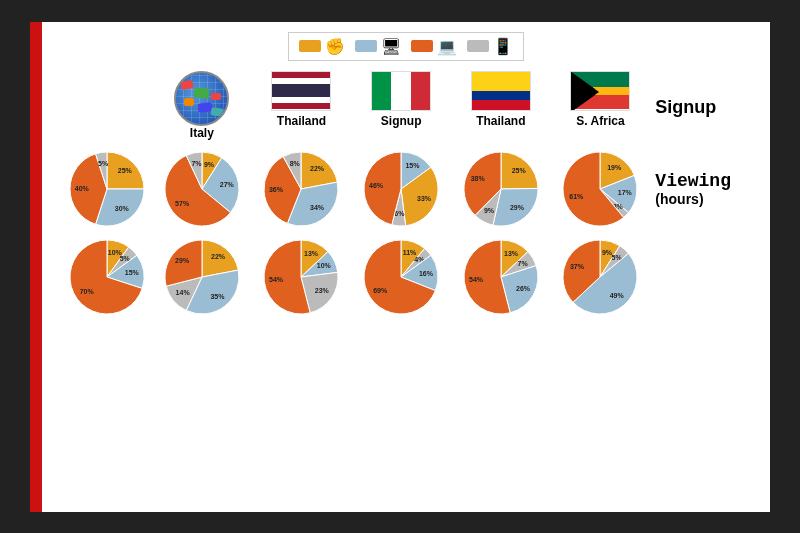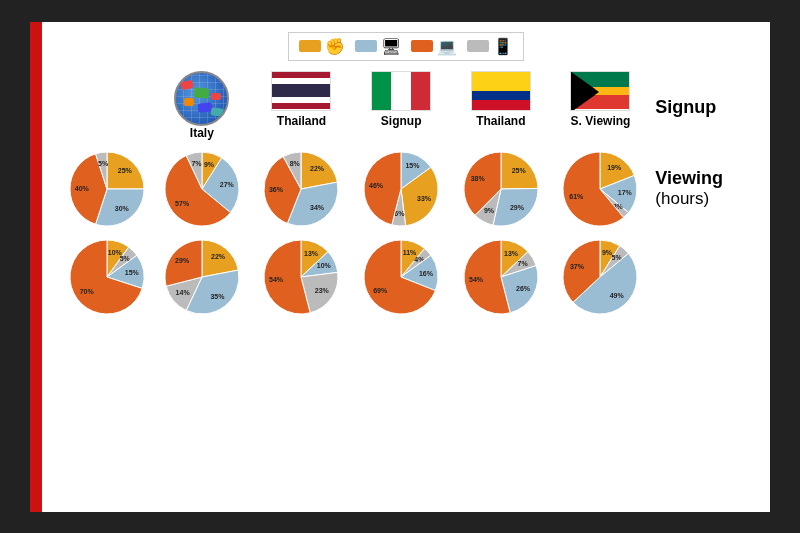--- a/index.html
+++ b/index.html
@@ -180,21 +180,21 @@
           <div style="background:#DE3831;flex:1;"></div>
         </div>
 
         <div style="position:absolute;top:0;left:0;width:0;height:0;border-top:20px solid transparent;border-bottom:20px solid transparent;border-left:28px solid #000;"></div>
         <div style="position:absolute;top:6px;left:0;width:0;height:0;border-top:14px solid transparent;border-bottom:14px solid transparent;border-left:22px solid #007A4D;"></div>
         <div style="position:absolute;top:17px;left:0;right:0;height:6px;background:#FFB612;transform-origin:left;"></div>
         <div style="position:absolute;top:0;left:0;width:50px;height:40px;overflow:hidden;">
           <div style="position:absolute;top:0;left:0;width:0;height:0;border-top:20px solid transparent;border-bottom:20px solid transparent;border-left:28px solid #000;"></div>
         </div>
       </div>
-      <span>S. Viewing</span>
+      <span>S. Africa</span>
     </div>
 
 
     <div class="row-label">
       <span style="font-size:18px;font-weight:bold;">Signup</span>
     </div>
 
     <div class="chart-cell" id="signup-0">
         <svg width="78" height="78" viewBox="0 0 78 78" style="overflow: visible;">
           <path d="M 39 39 L 39 2 A 37 37 0 0 1 76 39 Z" fill="#E8A020" stroke="white" stroke-width="1"></path>
@@ -262,22 +262,22 @@
           <path d="M 39 39 L 73.4017299778653 25.379391550666917 A 37 37 0 0 1 67.5089899827042 62.58468762070153 Z" fill="#9BBDD4" stroke="white" stroke-width="1"></path>
           <text x="63.850238649373665" y="42.93589114041221" text-anchor="middle" dominant-baseline="middle" font-size="7" font-weight="bold" fill="#222">17%</text>
           <path d="M 39 39 L 67.5089899827042 62.58468762070153 A 37 37 0 0 1 62.5846876207015 67.50898998270421 Z" fill="#BBBBBB" stroke="white" stroke-width="1"></path>
           <text x="56.79080661465353" y="56.79080661465355" text-anchor="middle" dominant-baseline="middle" font-size="7" font-weight="bold" fill="#222">3%</text>
           <path d="M 39 39 L 62.5846876207015 67.50898998270421 A 37 37 0 1 1 38.99999999999999 2 Z" fill="#E06020" stroke="white" stroke-width="1"></path>
           <text x="15.327439853111681" y="47.52264607337152" text-anchor="middle" dominant-baseline="middle" font-size="7" font-weight="bold" fill="#222">61%</text>
         </svg>
       </div>
 
     <div class="row-label">
-      <span style="font-size:18px;font-weight:bold;">Viewing</span>
-      <span class="sub" style="font-size:17px;">(hours)</span>
+      <span style="font-size:18px;font-weight:bold;font-family:Liberation Mono, monospace;">Viewing</span>
+      <span class="sub" style="font-size:14px;font-weight:bold;">(hours)</span>
     </div>
 
     <div class="chart-cell" id="viewing-0">
         <svg width="78" height="78" viewBox="0 0 78 78" style="overflow: visible;">
           <path d="M 39 39 L 39 2 A 37 37 0 0 1 60.748054334821504 9.066371208126945 Z" fill="#E8A020" stroke="white" stroke-width="1"></path>
           <text x="46.774867578473675" y="15.071418050013936" text-anchor="middle" dominant-baseline="middle" font-size="7" font-weight="bold" fill="#222">10%</text>
           <path d="M 39 39 L 60.748054334821504 9.066371208126945 A 37 37 0 0 1 68.93362879187305 17.251945665178493 Z" fill="#BBBBBB" stroke="white" stroke-width="1"></path>
           <text x="56.79080661465353" y="21.209193385346467" text-anchor="middle" dominant-baseline="middle" font-size="7" font-weight="bold" fill="#222">5%</text>
           <path d="M 39 39 L 68.93362879187305 17.251945665178493 A 37 37 0 0 1 74.18909110292068 50.433628791873055 Z" fill="#9BBDD4" stroke="white" stroke-width="1"></path>
           <text x="63.850238649373665" y="35.06410885958779" text-anchor="middle" dominant-baseline="middle" font-size="7" font-weight="bold" fill="#222">15%</text>

